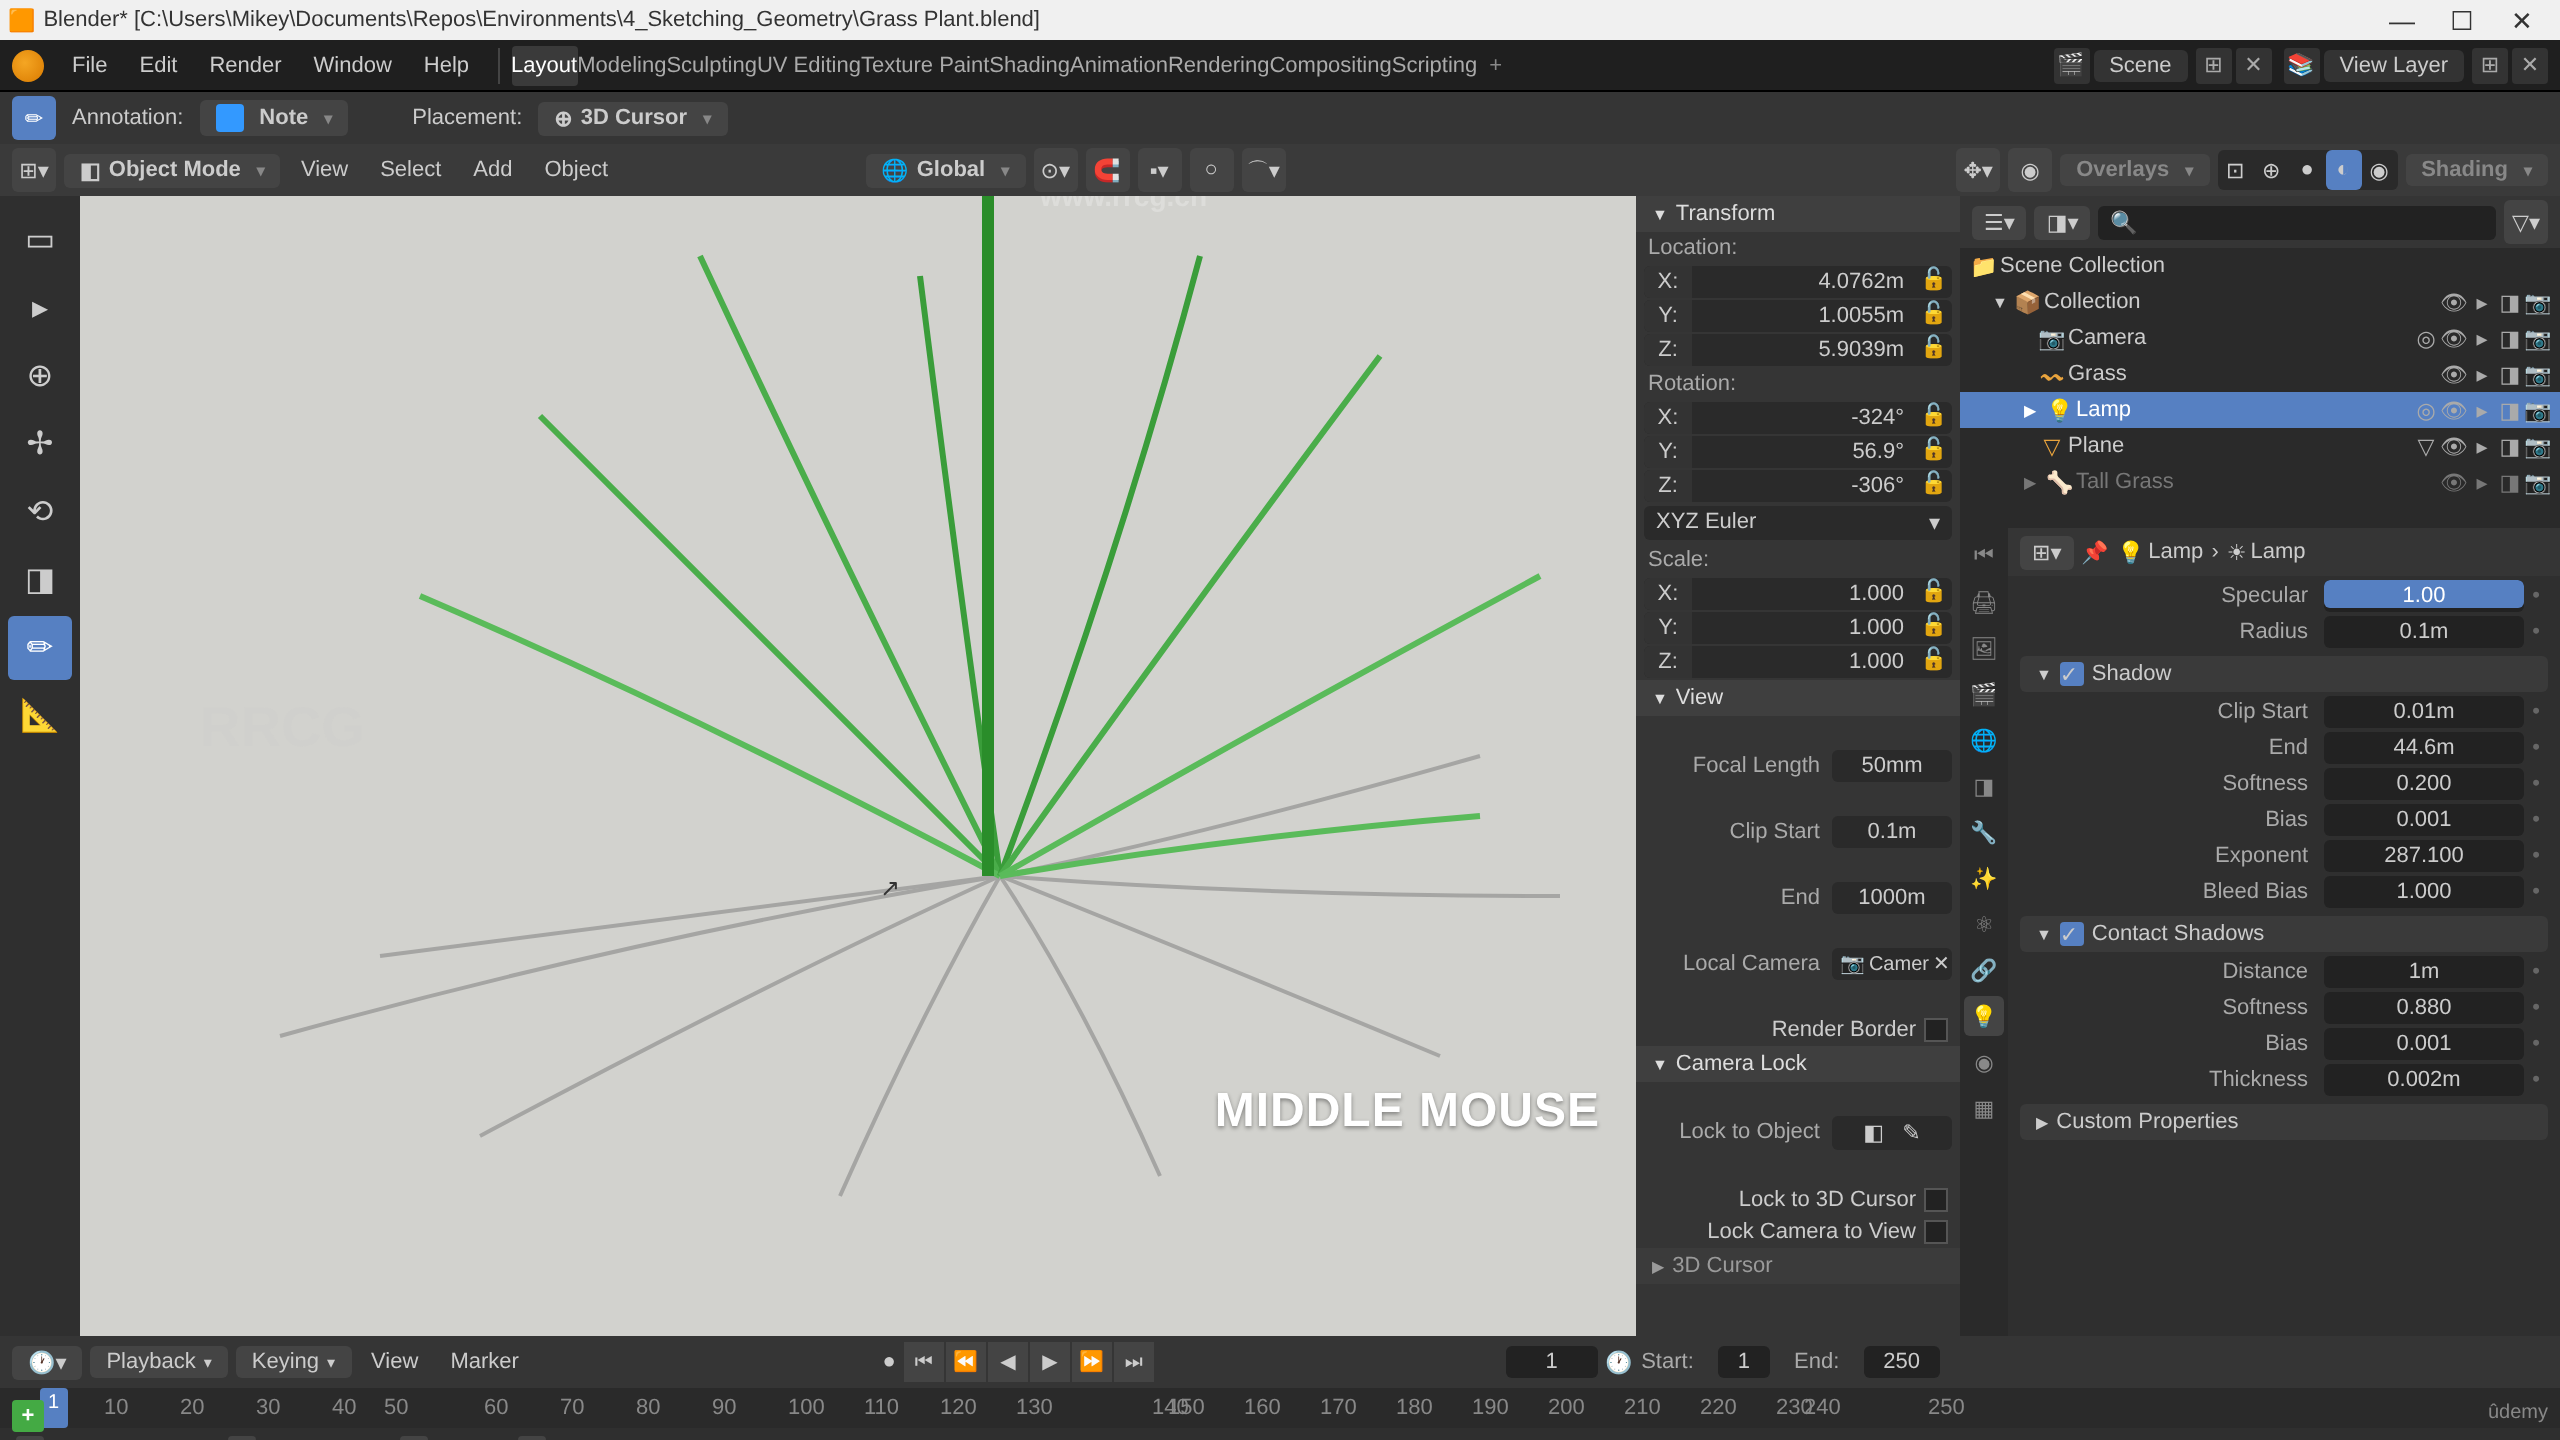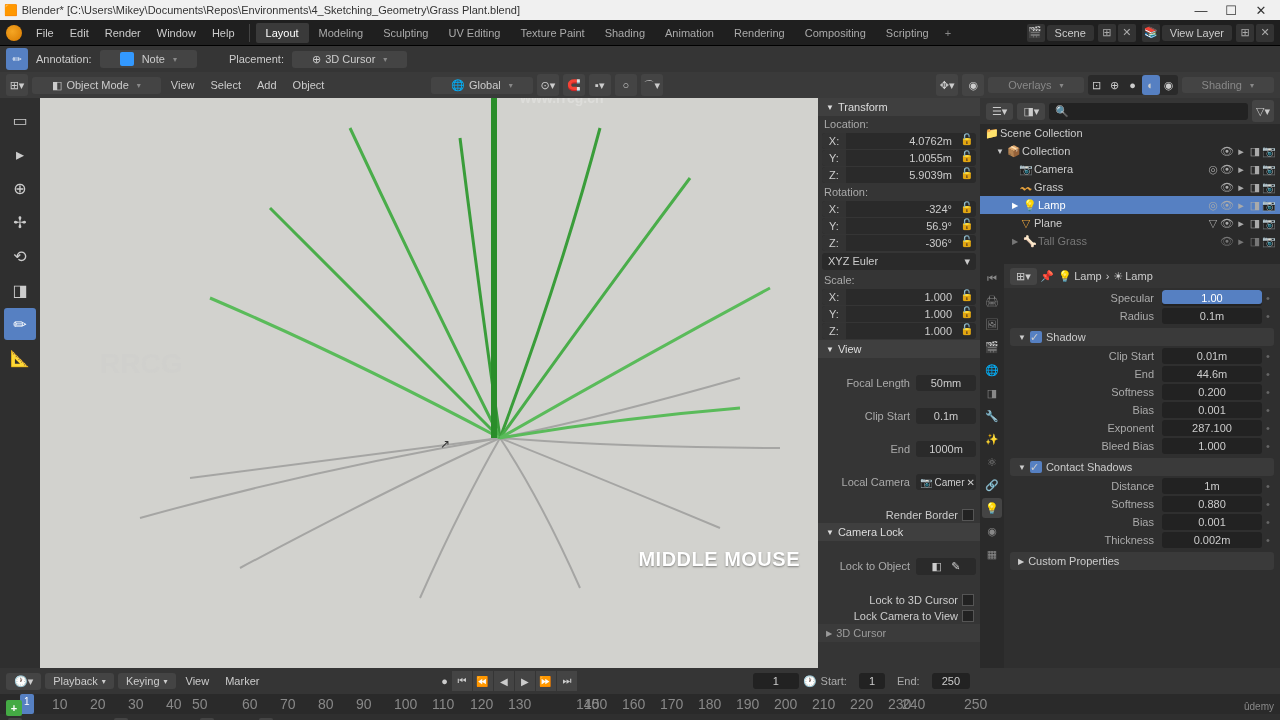--- a/index.html
+++ b/index.html
@@ -8,50 +8,50 @@
 
 .title-bar { height: 20px; background: #f0f0f0; color: #333; display: flex; align-items: center; padding: 0 4px; font-size: 11px; }
 .title-bar .spacer { flex: 1; }
 .title-bar .win-btn { width: 30px; text-align: center; font-size: 13px; cursor: default; }
 
 
 .top-menu { height: 26px; background: #1f1f1f; display: flex; align-items: center; padding: 0 6px; border-bottom: 1px solid #000; }
 .top-menu .blender-icon { width: 16px; height: 16px; background: radial-gradient(circle at 40% 40%, #f5a623, #d97a00); border-radius: 50%; margin-right: 6px; }
 .top-menu .menu-item { padding: 0 8px; color: #ccc; }
 .top-menu .sep { width: 1px; height: 18px; background: #444; margin: 0 6px; }
-.top-menu .tab { padding: 4px 10px; color: #aaa; }
+.top-menu .tab { padding: 4px 0; color: #aaa; }
 .top-menu .tab.active { background: #3a3a3a; border-radius: 2px; color: #fff; }
 .top-menu .plus-tab { padding: 0 6px; color: #888; }
 .top-menu .scene-field { background: #333; border-radius: 3px; padding: 2px 8px; margin: 0 2px; display: flex; align-items: center; }
 .top-menu .btn-sq { width: 18px; height: 18px; background: #333; border-radius: 2px; margin-left: 2px; display: flex; align-items: center; justify-content: center; color: #aaa; }
 
 
 .header-row { height: 26px; background: #353535; display: flex; align-items: center; padding: 0 6px; gap: 4px; }
 .header-row .label { color: #ccc; margin: 6px 4px; }
-.header-row .dd { background: #444; border-radius: 3px; padding: 2px 20px; display: flex; align-items: center; gap: 4px; }
+.header-row .dd { background: #444; border-radius: 3px; padding: 2px 8px; display: flex; align-items: center; gap: 4px; font-weight: bold; }
 .header-row .dd .chev { color: #888; font-size: 8px; margin-left: 4px; }
 .header-row .ic-btn { width: 22px; height: 22px; background: #444; border-radius: 3px; display: flex; align-items: center; justify-content: center; }
 .header-row .menu-txt { padding: 0 6px; }
 .header-row .pill-group { display: flex; background: #2a2a2a; border-radius: 3px; }
 .header-row .pill-group .pg-item { width: 18px; height: 20px; display: flex; align-items: center; justify-content: center; border-radius: 3px; }
 .header-row .pill-group .pg-item.sel { background: #5680c2; }
 .annotation-color { width: 14px; height: 14px; background: #3399ff; border-radius: 2px; margin-right: 4px; }
 
 
 .main { display: flex; height: 570px; }
 
 
 .toolbar { width: 40px; background: #2f2f2f; display: flex; flex-direction: column; align-items: center; padding-top: 6px; gap: 2px; }
 .toolbar .tool { width: 32px; height: 32px; border-radius: 3px; display: flex; align-items: center; justify-content: center; font-size: 16px; color: #ccc; }
 .toolbar .tool.active { background: #5680c2; color: #fff; }
 
 
 .viewport { flex: 1; background: #d0d0cc; position: relative; overflow: hidden; }
 .viewport svg { position: absolute; top: 0; left: 0; }
-.viewport .overlay-text { position: absolute; right: 18px; bottom: 95px; color: #fff; font-size: 20px; font-weight: 600; text-align: left; text-shadow: 0 1px 2px rgba(0,0,0,0.4); letter-spacing: 0.5px; line-height: 1.4; }
+.viewport .overlay-text { position: absolute; right: 18px; bottom: 95px; color: #fff; font-size: 24px; font-weight: 600; text-align: left; text-shadow: 0 1px 2px rgba(0,0,0,0.4); letter-spacing: 0.5px; line-height: 1.4; }
 
 
 .n-panel { width: 162px; background: #353535; overflow-y: hidden; font-size: 11px; }
 .n-panel .sec-h { background: #3f3f3f; padding: 3px 8px; display: flex; align-items: center; color: #ddd; }
 .n-panel .sec-h .tri { margin-right: 4px; font-size: 8px; }
 .n-panel .lbl { color: #aaa; padding: 2px 6px; }
 .n-panel .fld { display: flex; background: #2a2a2a; border-radius: 3px; margin: 1px 4px; }
 .n-panel .fld .axis { width: 24px; text-align: center; padding: 2px 0; background: #333; border-radius: 3px 0 0 3px; }
 .n-panel .fld .val { flex: 1; text-align: right; padding: 2px 6px; }
 .n-panel .fld .lock { width: 18px; text-align: center; color: #888; }
@@ -100,21 +100,21 @@
 .timeline .mtxt { padding: 0 6px; }
 .timeline .play-btns { display: flex; gap: 1px; }
 .timeline .play-btns .pb { width: 20px; height: 20px; background: #444; display: flex; align-items: center; justify-content: center; font-size: 10px; }
 .timeline .frame-cur { background: #222; padding: 2px 20px; border-radius: 3px; text-align: right; }
 .timeline .range { display: flex; align-items: center; gap: 12px; }
 .timeline .range .rlbl { color: #aaa; }
 .timeline .range .rval { background: #222; padding: 2px 10px; border-radius: 3px; }
 
 .time-ruler { height: 20px; background: #2a2a2a; display: flex; align-items: center; padding: 0 20px; position: relative; }
 .time-ruler .marker { position: absolute; top: 0; bottom: 0; background: #5680c2; color: #fff; padding: 2px 4px; border-radius: 2px; font-size: 10px; }
-.time-ruler .tick { color: #888; font-size: 14px; position: absolute; }
+.time-ruler .tick { color: #888; font-size: 11px; position: absolute; }
 
 
 .status { height: 22px; background: #2f2f2f; display: flex; align-items: center; padding: 0 8px; color: #999; font-size: 10px; }
 .status .sb-item { display: flex; align-items: center; gap: 4px; margin-right: 14px; }
 .status .sb-ic { width: 14px; height: 14px; background: #444; border-radius: 2px; }
 .status .spacer { flex: 1; }
 
 .add-icon { position: absolute; bottom: 4px; left: 6px; width: 16px; height: 16px; background: #4a4; border-radius: 2px; display: flex; align-items: center; justify-content: center; color: #fff; font-weight: bold; }
 
 .watermark { position: absolute; color: rgba(200,200,200,0.15); font-size: 28px; font-weight: bold; pointer-events: none; }

